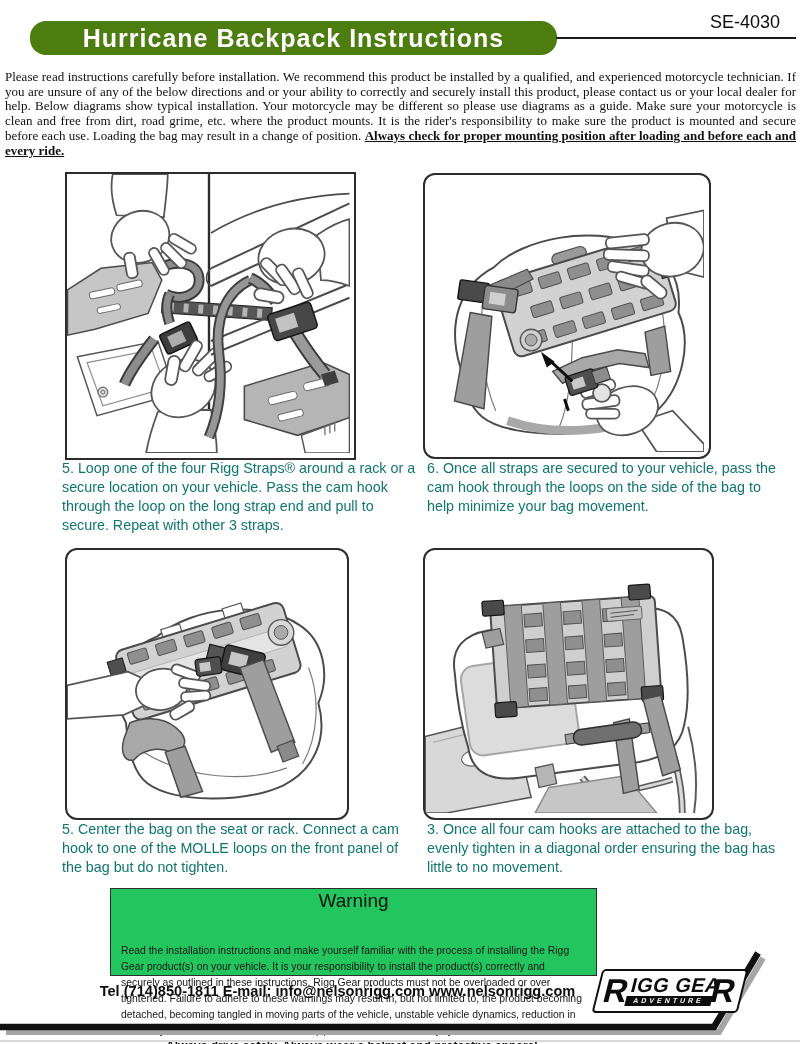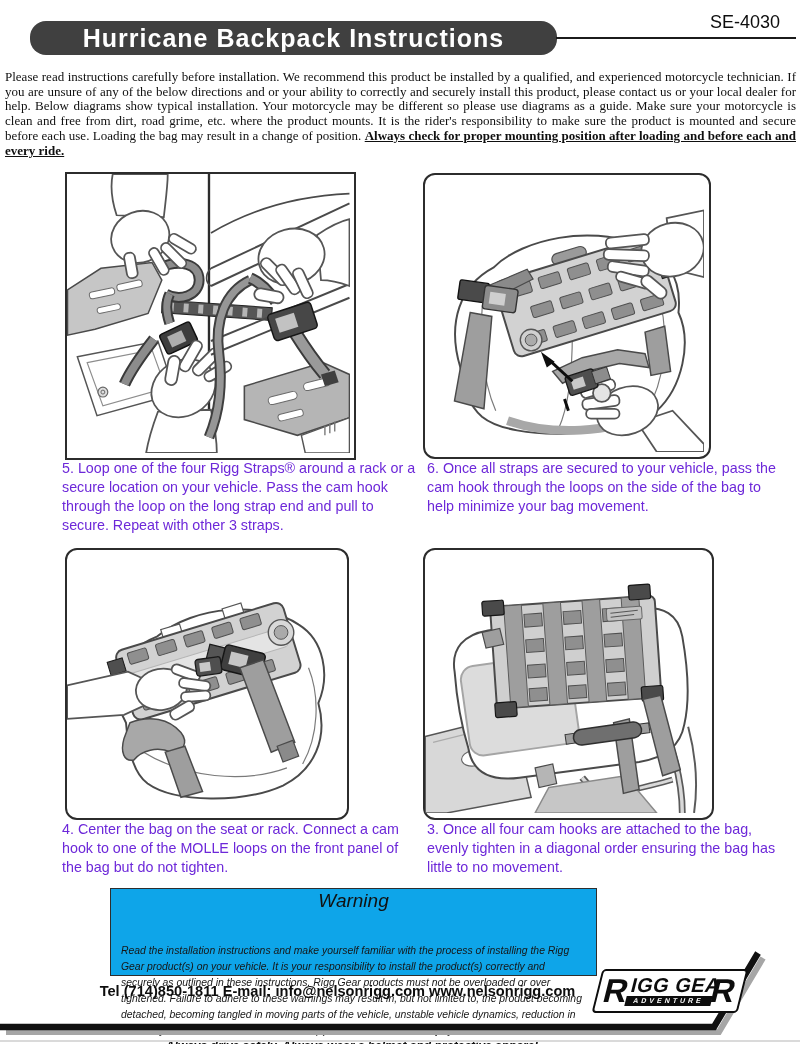--- a/index.html
+++ b/index.html
@@ -1,40 +1,40 @@
 <!DOCTYPE html>
 <html><head>
 <meta charset="utf-8">
 <style>
   html,body{margin:0;padding:0;background:#fff;}
   .page{position:relative;width:800px;height:1044px;background:#ffffff;overflow:hidden;
         font-family:"Liberation Sans",sans-serif;color:#111;}
 
   
-  .title-bar{position:absolute;left:30px;top:21px;width:527px;height:34px;background:#404040;
+  .title-bar{position:absolute;left:30px;top:21px;width:527px;height:34px;background:#4d7c0f;
              border-radius:16px;color:#fff;font-size:25px;font-weight:bold;letter-spacing:1px;
              line-height:34px;text-align:center;white-space:nowrap;}
   .part-number{position:absolute;right:20px;top:12px;font-size:18px;color:#0d0d0d;}
   .header-rule{position:absolute;left:556px;top:37px;width:240px;height:2px;background:#1b1b1b;}
 
   
   .intro{position:absolute;left:5px;top:57px;width:791px;font-size:13px;line-height:14.7px;
          text-align:justify;color:#0f0f0f;font-family:Liberation Serif, serif;}
   .u-b{font-weight:bold;text-decoration:underline;}
 
   
   .panel{position:absolute;background:#fff;border:2.4px solid #2c2c2c;}
   .panel.rounded{border-radius:12px;}
   .panel svg{display:block;}
 
-  .caption{position:absolute;font-size:14.3px;line-height:19px;color:#6d28d9;}
+  .caption{position:absolute;font-size:14.3px;line-height:19px;color:#0f766e;}
 
   
   .warning{position:absolute;left:110px;top:888px;width:487px;height:88px;border:1.3px solid #2e2e2e;
-           box-sizing:border-box;padding:1px 10px 0 10px;background:#0ea5e9;font-style:italic;}
+           box-sizing:border-box;padding:1px 10px 0 10px;background:#22c55e;}
   .warning-title{text-align:center;font-size:19px;line-height:21px;}
   .warning-body{font-size:10.4px;line-height:16px;color:#161616;margin-top:32px;}
   .warning-em{text-align:center;font-size:12px;line-height:13px;font-weight:bold;margin-top:1px;}
 
   
   .footer-address{position:absolute;left:55px;top:983px;width:565px;text-align:center;
                   font-weight:bold;font-size:14.6px;line-height:17.5px;color:#0d0d0d;}
 
   
   .logo{position:absolute;left:597px;top:969px;width:146px;height:44px;z-index:3;}
@@ -363,21 +363,21 @@
       <g transform="translate(150,184) rotate(-8)">
         <rect x="-8" y="3" width="10" height="10" fill="#9e9e9e" stroke="#333333" stroke-width="1"></rect>
         <rect x="68" y="3" width="10" height="10" fill="#9e9e9e" stroke="#333333" stroke-width="1"></rect>
         <rect x="0" y="0" width="70" height="16" rx="8" fill="#6f6f6f" stroke="#2e2e2e" stroke-width="1.5"></rect>
       </g>
     </svg>
   </div>
 
   <div class="caption" style="left:62px;top:459px;width:358px;">5. Loop one of the four Rigg Straps® around a rack or a secure location on your vehicle. Pass the cam hook through the loop on the long strap end and pull to secure. Repeat with other 3 straps.</div>
   <div class="caption" style="left:427px;top:459px;width:352px;">6. Once all straps are secured to your vehicle, pass the cam hook through the loops on the side of the bag to help minimize your bag movement.</div>
-  <div class="caption" style="left:62px;top:820px;width:358px;">4. Center the bag on the seat or rack. Connect a cam hook to one of the MOLLE loops on the front panel of the bag but do not tighten.</div>
+  <div class="caption" style="left:62px;top:820px;width:358px;">5. Center the bag on the seat or rack. Connect a cam hook to one of the MOLLE loops on the front panel of the bag but do not tighten.</div>
   <div class="caption" style="left:427px;top:820px;width:356px;">3. Once all four cam hooks are attached to the bag, evenly tighten in a diagonal order ensuring the bag has little to no movement.</div>
 
   <div class="warning">
     <div class="warning-title">Warning</div>
     <div class="warning-body">Read the installation instructions and make yourself familiar with the process of installing the Rigg Gear product(s) on your vehicle.  It is your responsibility to install the product(s) correctly and securely as outlined in these instructions.  Rigg Gear products must not be overloaded or over tightened. Failure to adhere to these warnings may result in, but not limited to, the product becoming detached, becoming tangled in moving parts of the vehicle, unstable vehicle dynamics, reduction in the ability to control the vehicle.  The result(s) could lead to serious injury.</div>
     <div class="warning-em">Always drive safely.  Always wear a helmet and protective apparel.</div>
   </div>
 
   <div class="footer-address">
     <div>Tel (714)850-1811 E-mail: info@nelsonrigg.com www.nelsonrigg.com</div>

